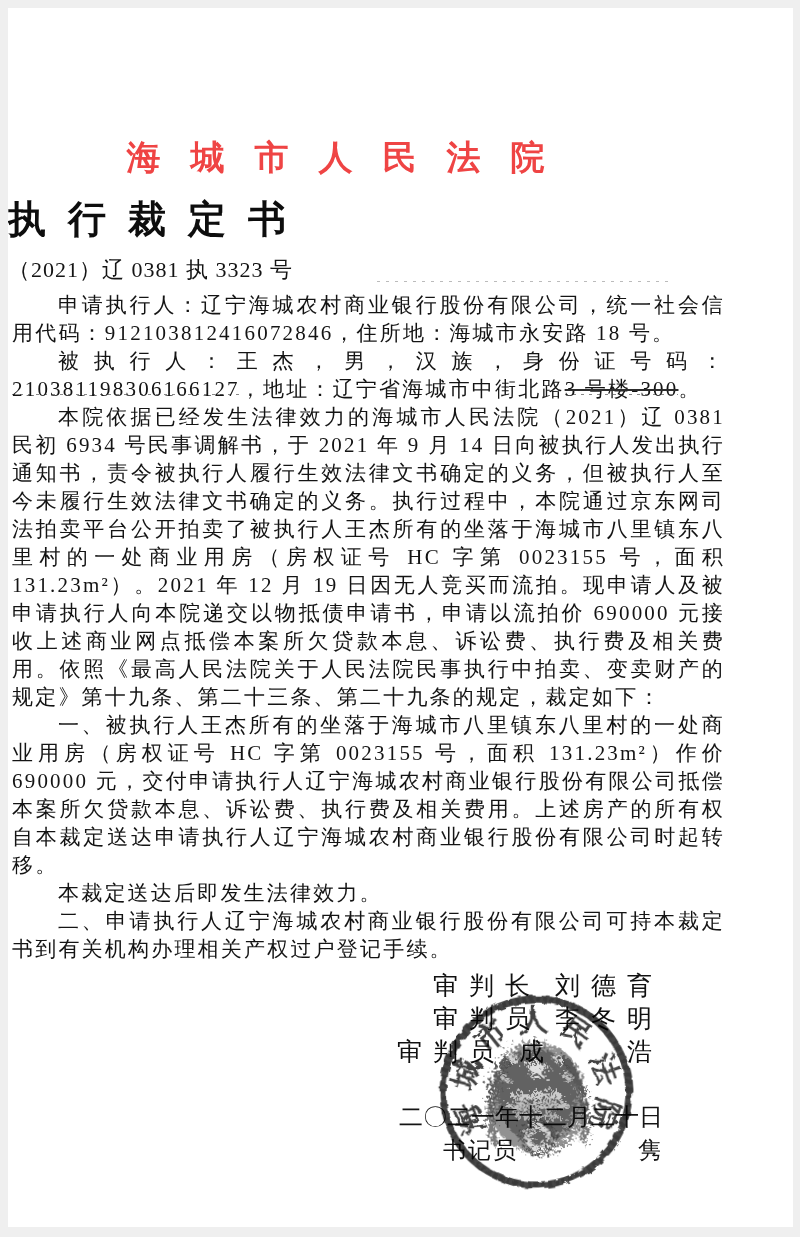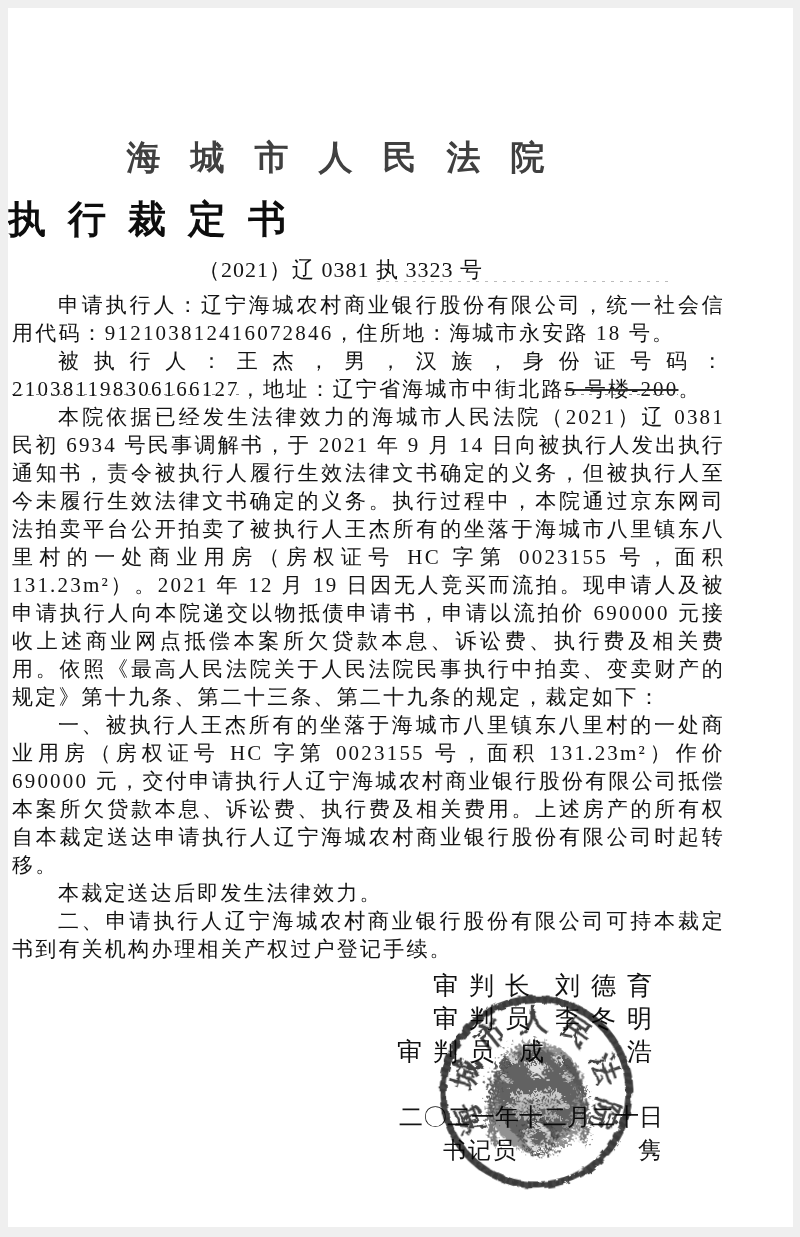--- a/index.html
+++ b/index.html
@@ -15,34 +15,34 @@
     position:absolute;left:8px;top:8px;width:785px;height:1219px;
     background:#ffffff;overflow:hidden;
   }
   
   .court-name{
     margin:127px 0 0 0;
     text-align:center;
     padding-right:100px;
     font-size:34px;font-weight:700;
     letter-spacing:30px;
-    color:#404040;
+    color:#ef4444;
     white-space:nowrap;
   }
   .doc-title{
     margin:13px 0 0 0;
     padding-right:79px;
     font-size:38px;font-weight:700;
     letter-spacing:22px;
     color:#0d0d0d;
     white-space:nowrap;
   }
   .case-no{
     margin-top:10px;
-    text-align:center;
+    text-align:left;
     padding-right:120px;
     font-size:22px;
     letter-spacing:1px;
     background-image:repeating-linear-gradient(90deg, rgba(60,60,60,.35) 0 3px, transparent 3px 9px);
     background-size:292px 1px;background-position:right 124px bottom 3px;background-repeat:no-repeat;
   }
   
   .doc-body{
     margin:6px 68px 4px 4px;
     font-size:21px;
@@ -93,21 +93,21 @@
 
 <div class="stage">
   <div class="page">
 
     <h1 class="court-name">海城市人民法院</h1>
     <h2 class="doc-title">执行裁定书</h2>
     <div class="case-no">（2021）辽 0381 执 3323 号</div>
 
     <div class="doc-body">
       <p class="para">申请执行人：辽宁海城农村商业银行股份有限公司，统一社会信用代码：912103812416072846，住所地：海城市永安路 18 号。</p>
-      <p class="para"><span>被执行人：王杰，男，汉族，身份证号码：</span><span class="dotline">210381198306166127</span><span>，地址：辽宁省海城市中街北路</span><span class="strike dotline">5 号楼-200</span><span>。</span></p>
+      <p class="para"><span>被执行人：王杰，男，汉族，身份证号码：</span><span class="dotline">210381198306166127</span><span>，地址：辽宁省海城市中街北路</span><span class="strike dotline">3 号楼-300</span><span>。</span></p>
       <p class="para">本院依据已经发生法律效力的海城市人民法院（2021）辽 0381 民初 6934 号民事调解书，于 2021 年 9 月 14 日向被执行人发出执行通知书，责令被执行人履行生效法律文书确定的义务，但被执行人至今未履行生效法律文书确定的义务。执行过程中，本院通过京东网司法拍卖平台公开拍卖了被执行人王杰所有的坐落于海城市八里镇东八里村的一处商业用房（房权证号 HC 字第 0023155 号，面积 131.23m²）。2021 年 12 月 19 日因无人竞买而流拍。现申请人及被申请执行人向本院递交以物抵债申请书，申请以流拍价 690000 元接收上述商业网点抵偿本案所欠贷款本息、诉讼费、执行费及相关费用。依照《最高人民法院关于人民法院民事执行中拍卖、变卖财产的规定》第十九条、第二十三条、第二十九条的规定，裁定如下：</p>
       <p class="para">一、被执行人王杰所有的坐落于海城市八里镇东八里村的一处商业用房（房权证号 HC 字第 0023155 号，面积 131.23m²）作价 690000 元，交付申请执行人辽宁海城农村商业银行股份有限公司抵偿本案所欠贷款本息、诉讼费、执行费及相关费用。上述房产的所有权自本裁定送达申请执行人辽宁海城农村商业银行股份有限公司时起转移。</p>
       <p class="para">本裁定送达后即发生法律效力。</p>
       <p class="para">二、申请执行人辽宁海城农村商业银行股份有限公司可持本裁定书到有关机构办理相关产权过户登记手续。</p>
     </div>
 
     <div class="sig-block">
       <div class="sig-row"><span>审判长</span><span class="sig-name">刘德育</span></div>
       <div class="sig-row"><span>审判员</span><span class="sig-name">李冬明</span></div>
       <div class="sig-row"><span>审判员</span><span class="sig-name">成　　浩</span></div>

